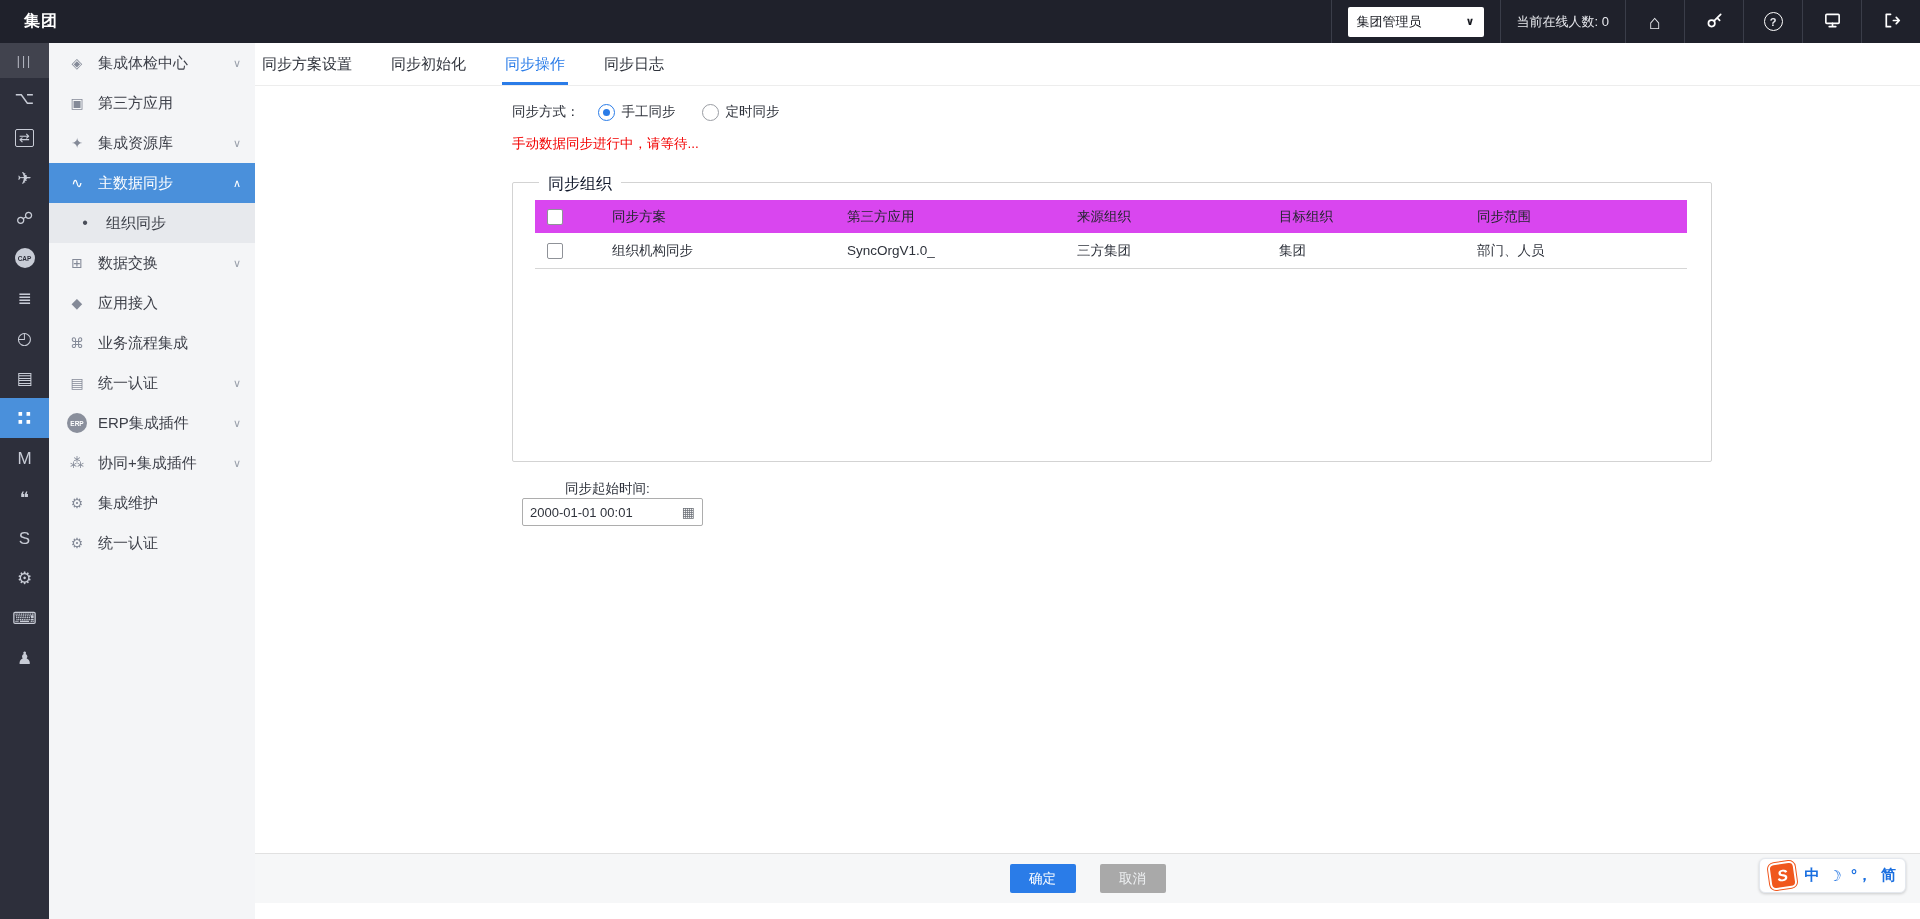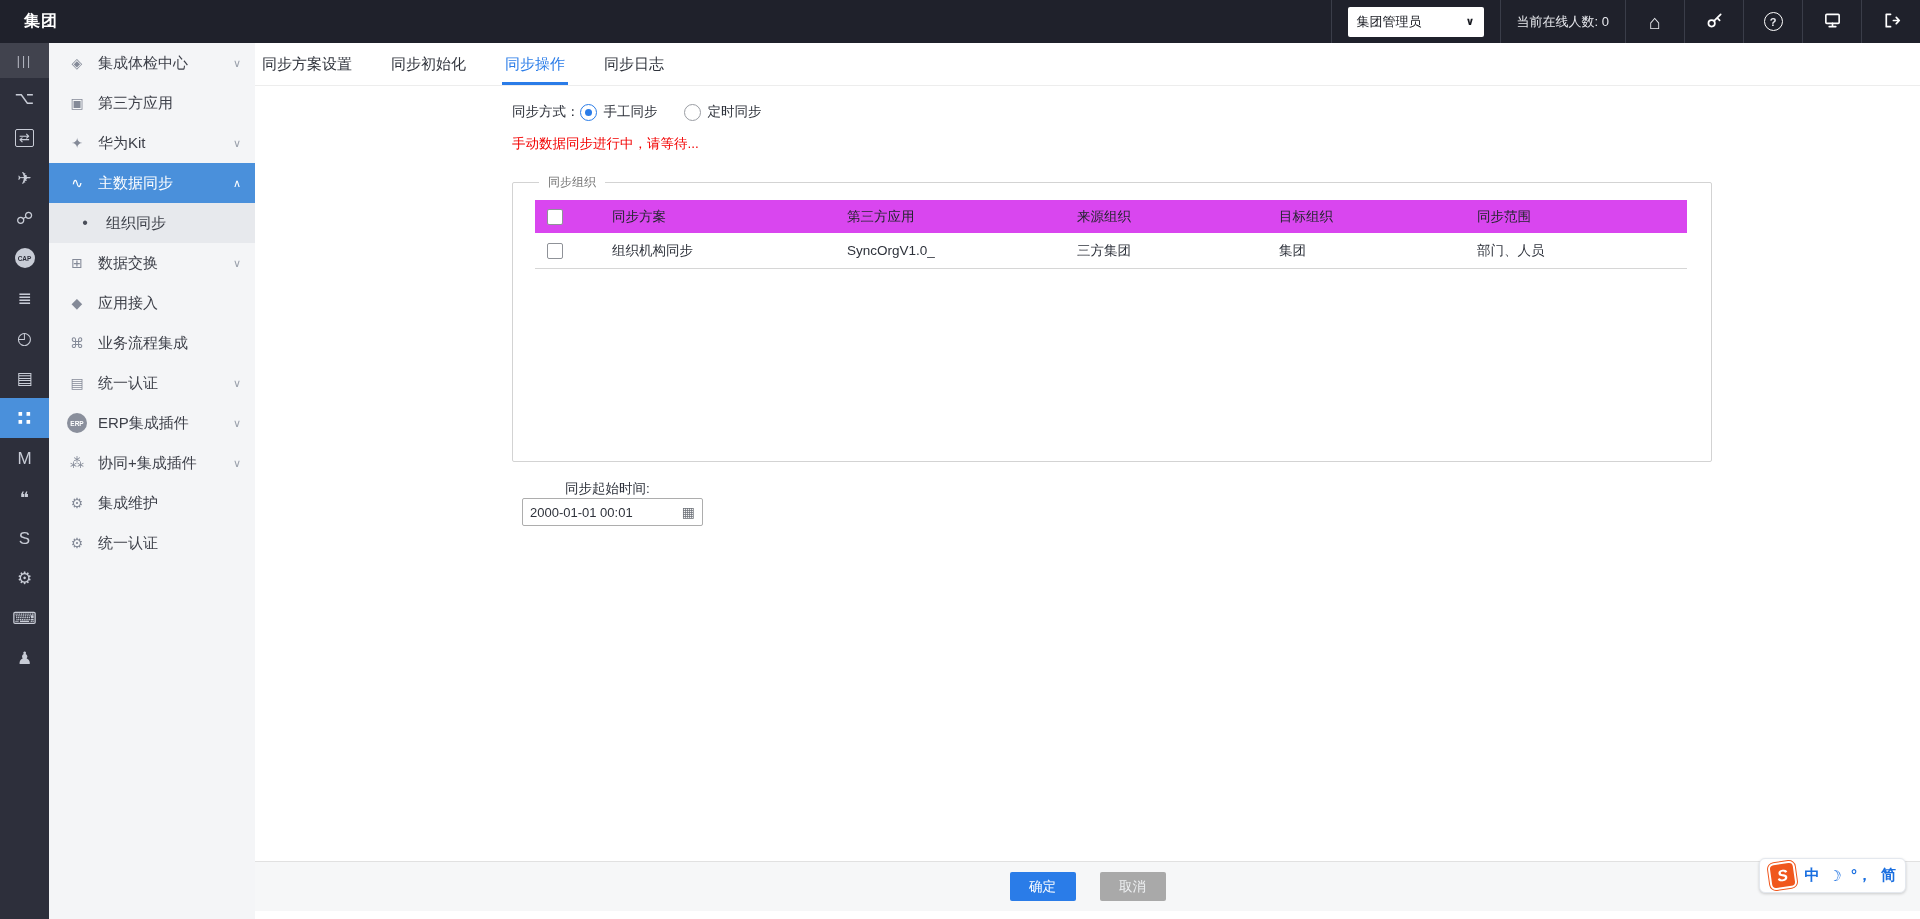--- a/index.html
+++ b/index.html
@@ -38,37 +38,37 @@
   .menu-item.sub{background:#e7e9ed;padding-left:26px;}
   .menu-item.sub .mi-icon{font-size:16px;color:#4a4e59;}
   
   .main{position:absolute;top:43px;left:255px;right:0;bottom:0;background:#fff;}
   .tabbar{height:42px;display:flex;align-items:stretch;padding-left:4px;border-bottom:1px solid #ededed;}
   .tab{font-size:15px;color:#2e323b;margin-right:33px;display:flex;align-items:center;position:relative;cursor:pointer;padding:0 3px;}
   .tab.active{color:#2a7ce8;}
   .tab.active::after{content:"";position:absolute;left:0;right:0;bottom:0;height:3px;background:#2a7ce8;}
   .content{position:absolute;top:42px;left:0;right:0;bottom:49px;}
   .row-method{position:absolute;left:257px;top:18px;display:flex;align-items:center;font-size:13.5px;}
-  .form-label{color:#2e323b;font-family:Liberation Serif, serif;}
+  .form-label{margin-right:18px;color:#2e323b;font-family:Liberation Serif, serif;}
   .radio-item{display:flex;align-items:center;margin-right:26px;cursor:pointer;}
   .radio{width:15px;height:15px;border:1px solid #9a9da3;border-radius:50%;background:#fff;margin-right:7px;position:relative;flex:none;}
   .radio.checked{border:1.5px solid #2a7ce8;}
   .radio.checked::after{content:"";position:absolute;left:50%;top:50%;width:7px;height:7px;margin:-3.5px 0 0 -3.5px;border-radius:50%;background:#2a7ce8;}
   .status-msg{position:absolute;left:257px;top:50px;color:#f20000;font-size:13.5px;}
   .orgbox{position:absolute;left:257px;top:97px;width:1198px;height:278px;border:1px solid #d3d3d3;border-radius:2px;}
-  .orgbox-legend{position:absolute;top:-9px;left:26px;background:#fff;padding:0 9px;font-size:12px;color:#737373;}
+  .orgbox-legend{position:absolute;top:-9px;left:26px;background:#fff;padding:0 9px;font-size:16px;color:#0f172a;}
   .org-table{position:absolute;left:22px;top:17px;width:1152px;border-collapse:collapse;table-layout:fixed;font-size:13.5px;}
   .org-table th{background:#d946ef;height:31px;font-weight:normal;text-align:left;color:#23262e;}
   .org-table td{height:33px;border-bottom:1px solid #d6d6d6;color:#2e323b;}
   .org-table .cb-col{padding-left:12px;width:76px;}
   .cb{width:14px;height:14px;border:1px solid #8f9298;border-radius:2px;background:#fff;display:inline-block;vertical-align:middle;cursor:pointer;}
   .row-starttime{position:absolute;left:257px;top:395px;display:flex;align-items:center;font-size:13.5px;flex-direction:column;}
   .dateinput{display:inline-flex;align-items:center;justify-content:space-between;width:165px;height:26px;border:1px solid #adadad;border-radius:2px;padding:0 7px;margin-left:10px;font-size:13px;background:#fff;cursor:text;}
   .cal-ico{color:#6b6f76;font-size:14px;cursor:pointer;}
-  .footer{position:absolute;left:0;right:0;bottom:8px;height:49px;background:#f6f7f8;border-top:1px solid #e1e1e1;display:flex;align-items:center;justify-content:center;gap:24px;}
+  .footer{position:absolute;left:0;right:0;bottom:16px;height:49px;background:#f6f7f8;border-top:1px solid #e1e1e1;display:flex;align-items:center;justify-content:center;gap:24px;}
   .btn{width:66px;height:29px;border:none;border-radius:2px;font-size:13.5px;cursor:pointer;font-family:inherit;}
   .btn-confirm{background:#2a7ce8;color:#fff;}
   .btn-cancel{background:#a9a9a9;color:#eef0f2;}
   
   .ime{position:absolute;right:14px;bottom:26px;background:#fff;border:1px solid #e4e8ee;border-radius:6px;padding:3px 9px;display:flex;align-items:center;gap:9px;box-shadow:0 1px 3px rgba(0,0,0,.18);z-index:50;}
   .ime-logo{width:23px;height:23px;background:#f0571d;border:2px solid #fff;outline:1px solid #f0571d;border-radius:6px;color:#fff;font-weight:bold;font-style:italic;display:flex;align-items:center;justify-content:center;font-size:16px;transform:rotate(-8deg);}
   .ime-glyph{color:#1a6fe0;font-size:15px;font-weight:bold;cursor:pointer;}
 </style>
 </head>
 <body>
@@ -173,21 +173,21 @@
         <span class="mi-icon">◈</span>
         <span class="mi-label">集成体检中心</span>
         <span class="mi-chevron">∨</span>
       </div>
       <div class="menu-item">
         <span class="mi-icon">▣</span>
         <span class="mi-label">第三方应用</span>
       </div>
       <div class="menu-item">
         <span class="mi-icon">✦</span>
-        <span class="mi-label">华为Kit</span>
+        <span class="mi-label">集成资源库</span>
         <span class="mi-chevron">∨</span>
       </div>
       <div class="menu-item active">
         <span class="mi-icon">∿</span>
         <span class="mi-label">主数据同步</span>
         <span class="mi-chevron">∧</span>
       </div>
       <div class="menu-item sub">
         <span class="mi-icon">•</span>
         <span class="mi-label">组织同步</span>

